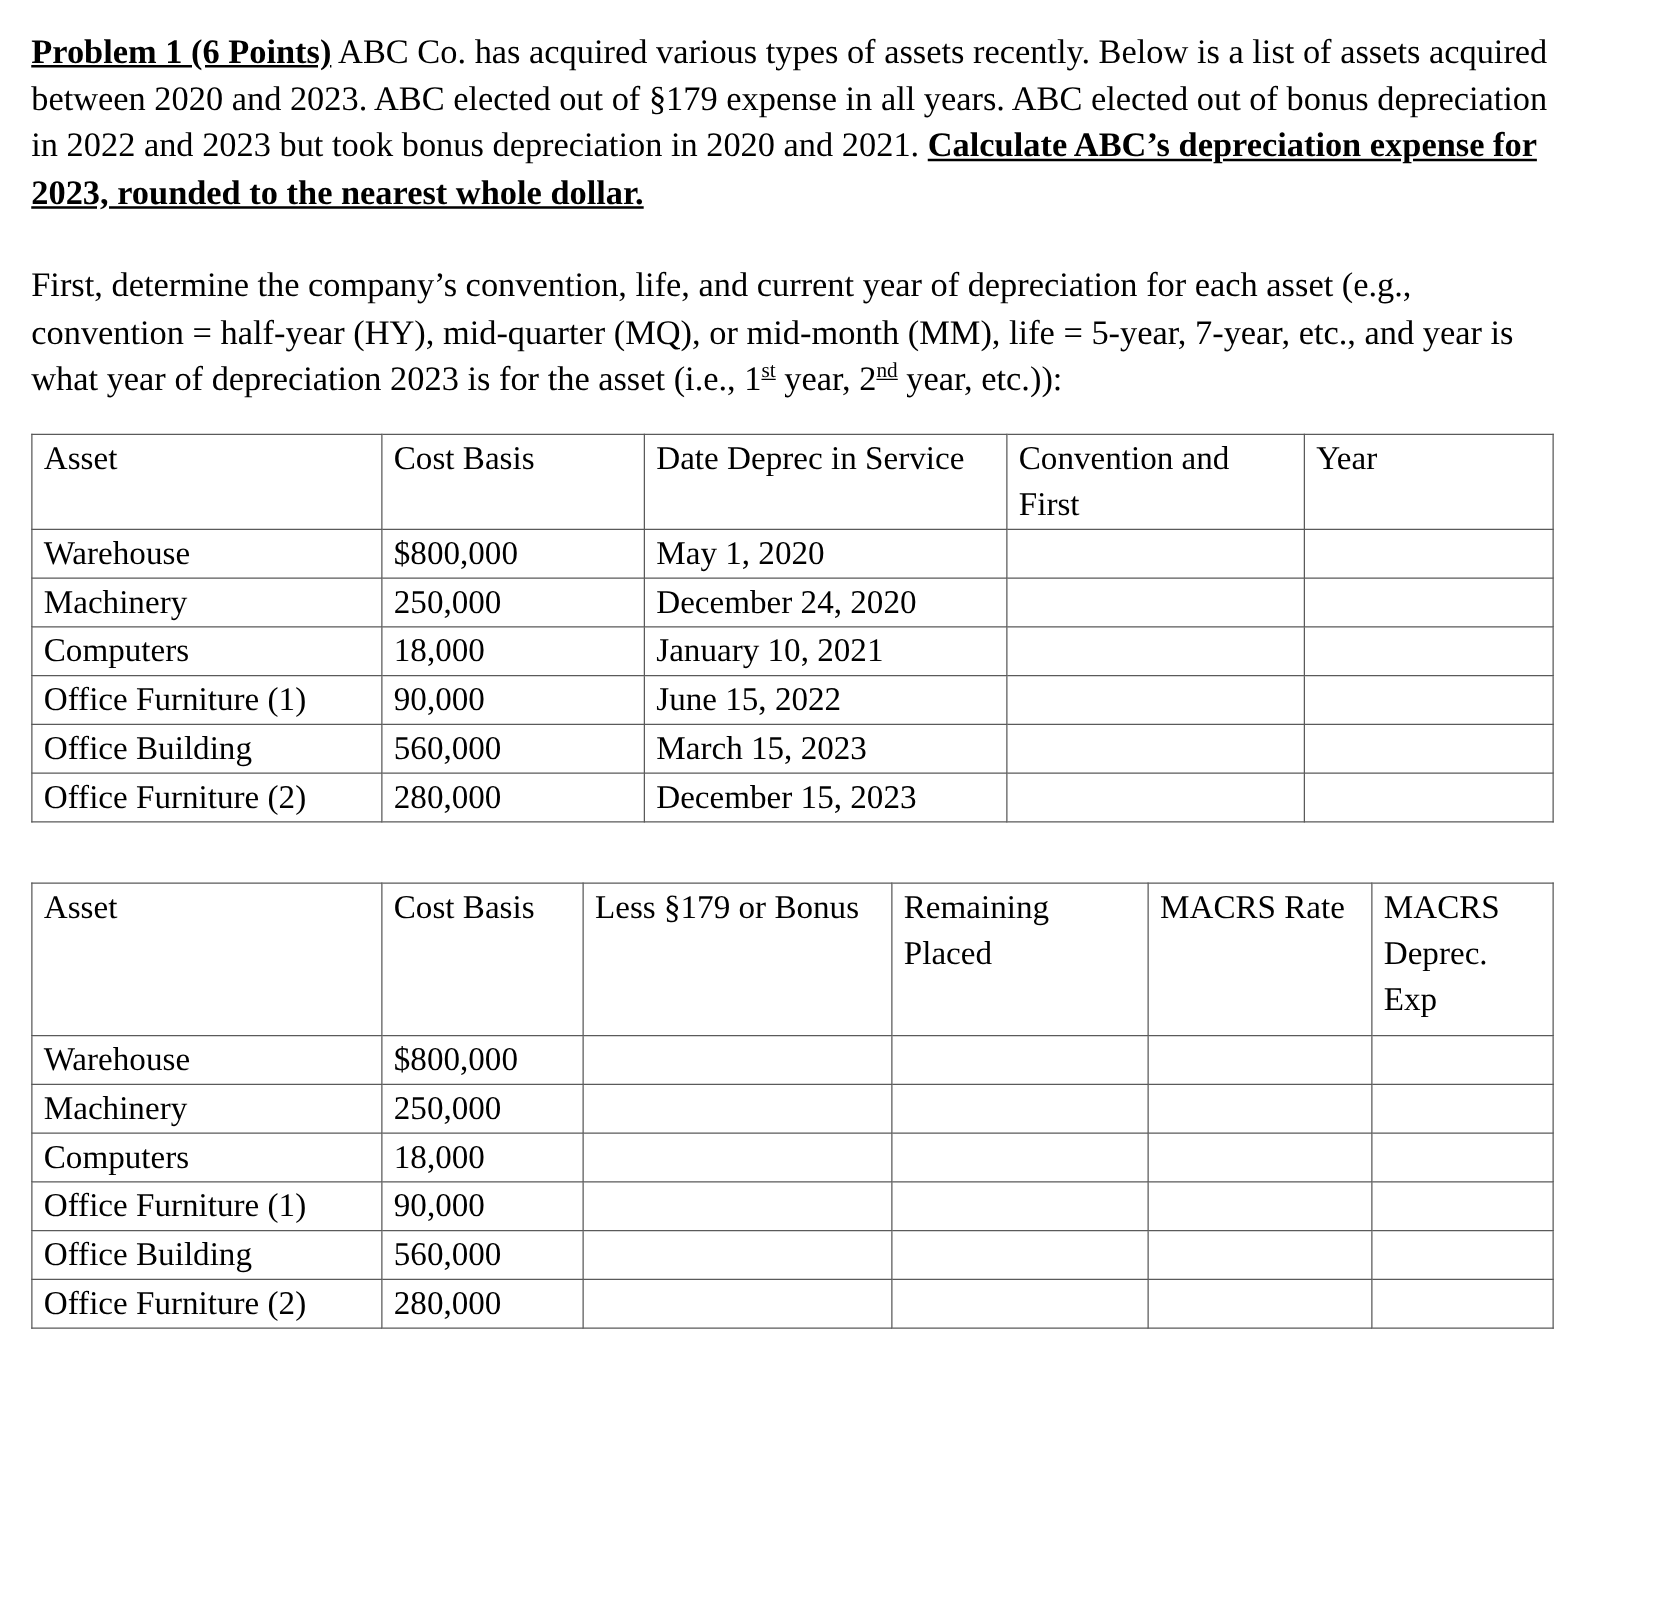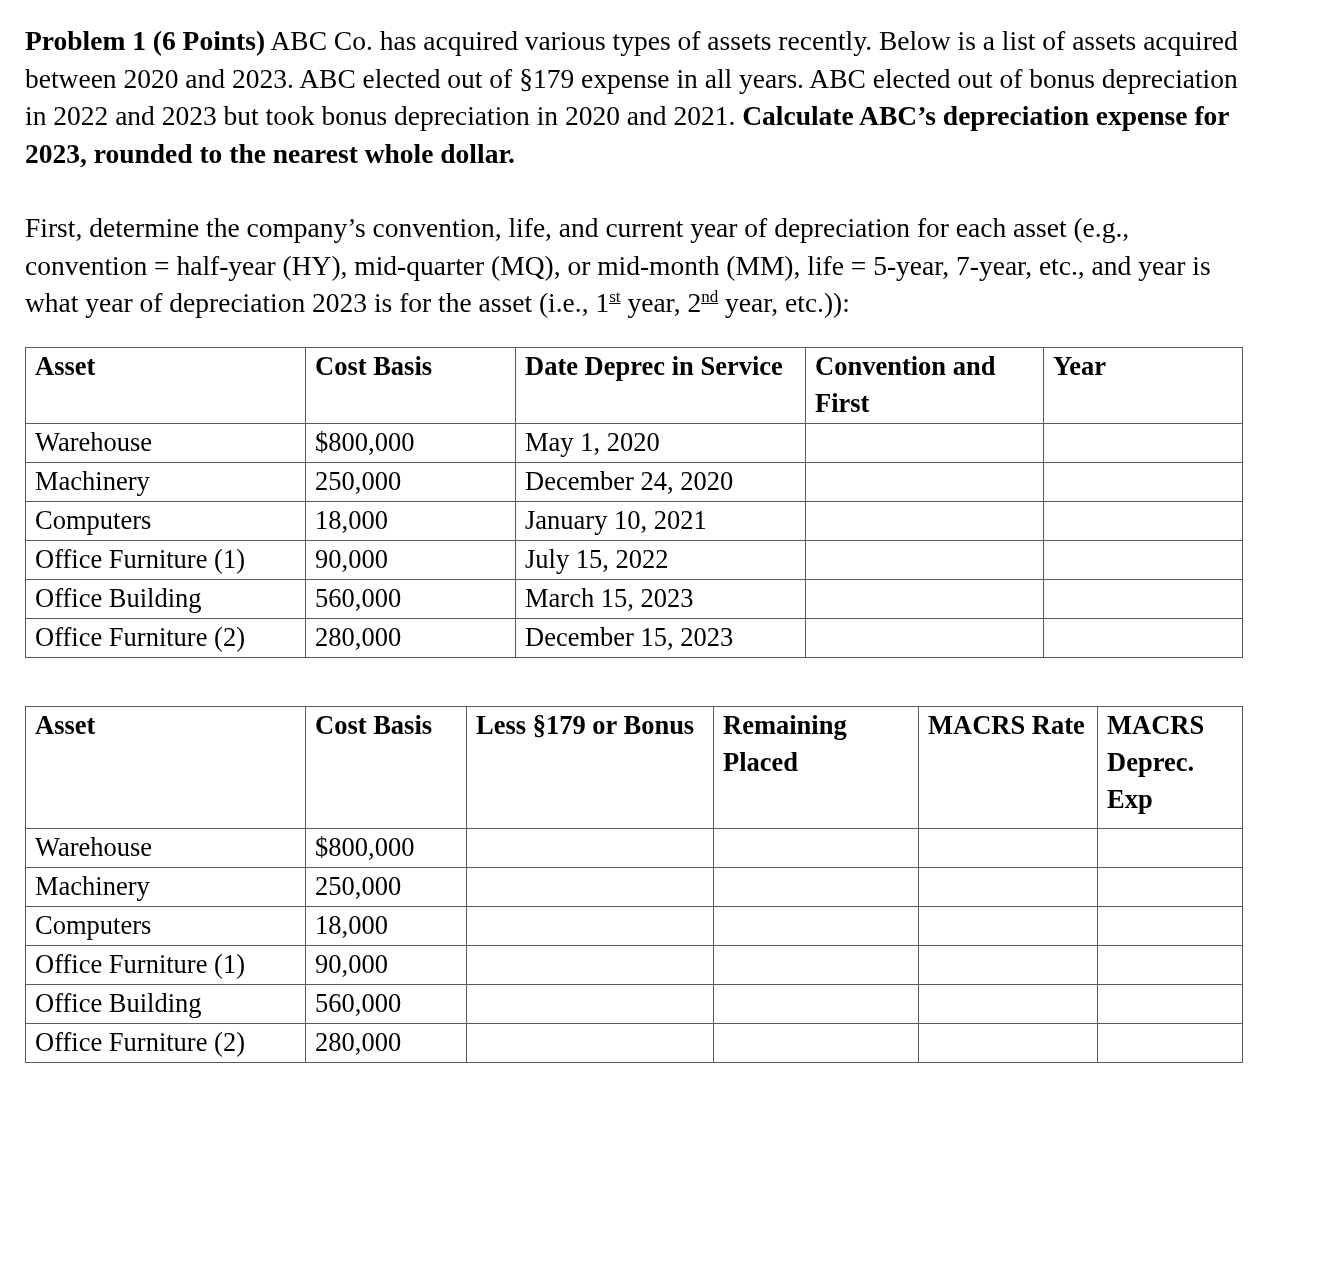--- a/index.html
+++ b/index.html
@@ -27,21 +27,21 @@
     top: 22px;
     width: 1225px;
   }
 
   p.para {
     margin: 0;
     font-size: 27.5px;
     line-height: 37.5px;
     text-align: left;
   }
-  p.para b { font-weight: bold; }
+  p.para b { font-weight: bold; text-decoration: underline; }
   sup { font-size: 0.62em; vertical-align: super; line-height: 0; text-decoration: underline; }
 
   .gap-1 { height: 37px; }
   .gap-2 { height: 25px; }
   .gap-3 { height: 25px; }
   .gap-4 { height: 23px; }
   .gap-5 { height: 58px; }
 
   table.grid {
     border-collapse: collapse;
@@ -53,21 +53,21 @@
   table.grid td, table.grid th {
     border: 1.6px solid #5a5a5a;
     padding: 0px 7px 1px 9px;
     vertical-align: top;
     text-align: left;
     font-weight: normal;
     height: 37px;
     box-sizing: border-box;
   }
   table.grid th {
-    font-weight: bold;
+    font-weight: normal;
   }
   
   .t1 col.c1 { width: 280px; }
   .t1 col.c2 { width: 210px; }
   .t1 col.c3 { width: 290px; }
   .t1 col.c4 { width: 238px; }
   .t1 col.c5 { width: 199px; }
   .t1 thead th { height: 74px; }
 
   
@@ -130,21 +130,21 @@
         <tr>
           <td>Computers</td>
           <td>18,000</td>
           <td>January 10, 2021</td>
           <td class="cell-blank"></td>
           <td class="cell-blank"></td>
         </tr>
         <tr>
           <td>Office Furniture (1)</td>
           <td>90,000</td>
-          <td>July 15, 2022</td>
+          <td>June 15, 2022</td>
           <td class="cell-blank"></td>
           <td class="cell-blank"></td>
         </tr>
         <tr>
           <td>Office Building</td>
           <td>560,000</td>
           <td>March 15, 2023</td>
           <td class="cell-blank"></td>
           <td class="cell-blank"></td>
         </tr>

